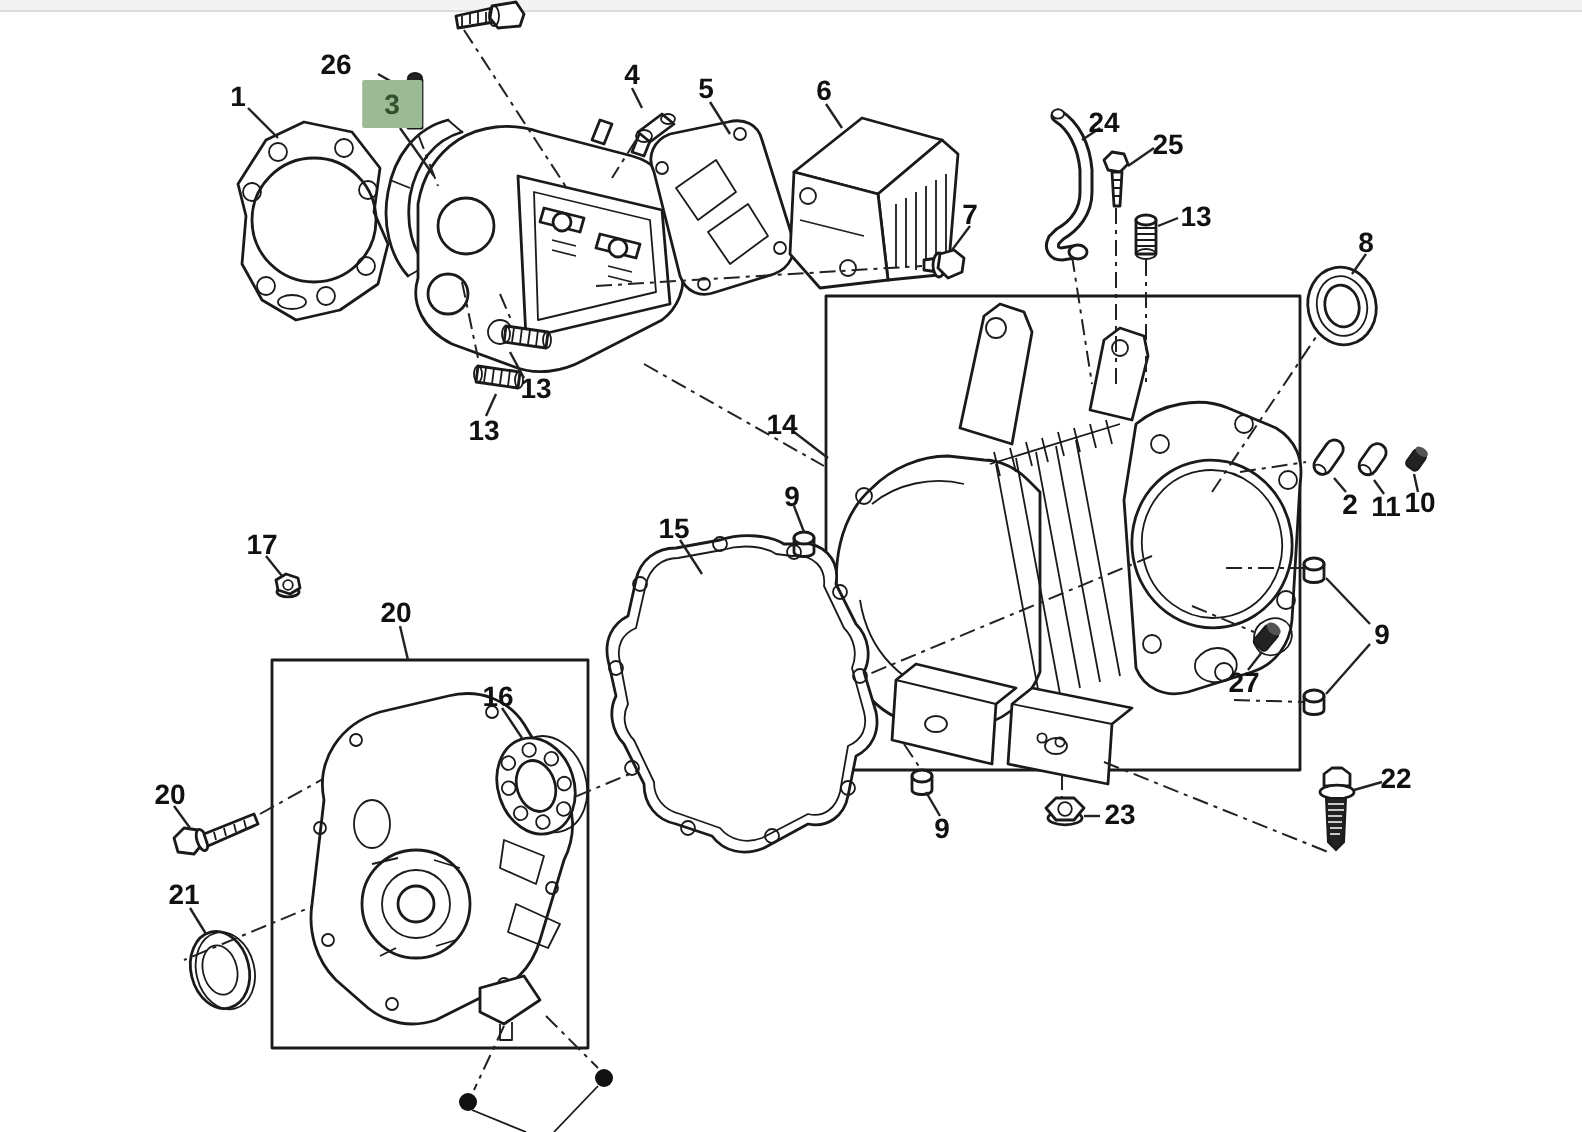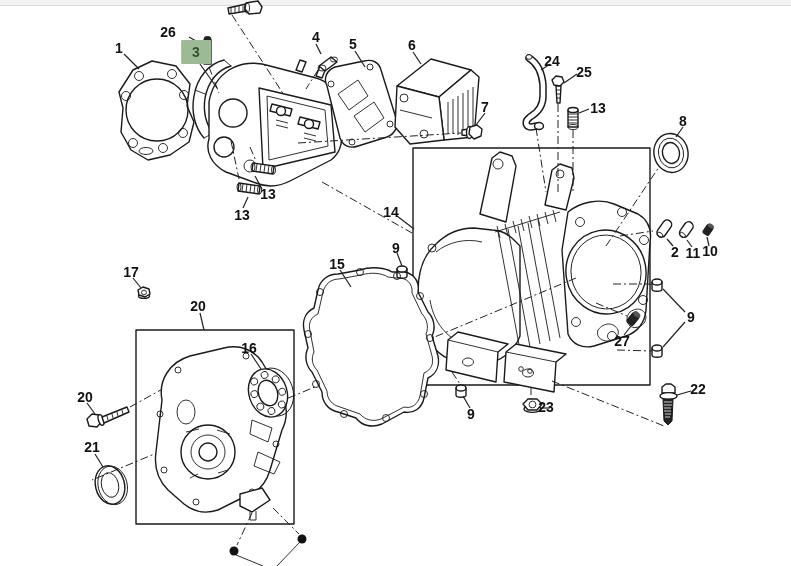--- a/index.html
+++ b/index.html
@@ -383,15 +383,15 @@
   <div class="part-label" style="left:198px;top:306px">20</div>
   <div class="part-label" style="left:249px;top:348px">16</div>
   <div class="part-label" style="left:675px;top:252px">2</div>
   <div class="part-label" style="left:693px;top:253px">11</div>
   <div class="part-label" style="left:710px;top:251px">10</div>
   <div class="part-label" style="left:691px;top:317px">9</div>
   <div class="part-label" style="left:622px;top:341px">27</div>
   <div class="part-label" style="left:85px;top:397px">20</div>
   <div class="part-label" style="left:92px;top:447px">21</div>
   <div class="part-label" style="left:698px;top:389px">22</div>
-  <div class="part-label" style="left:546px;top:407px">23</div>
+  <div class="part-label" style="left:560px;top:407px">23</div>
   <div class="part-label" style="left:471px;top:414px">9</div>
 </div>
 
 </body></html>

